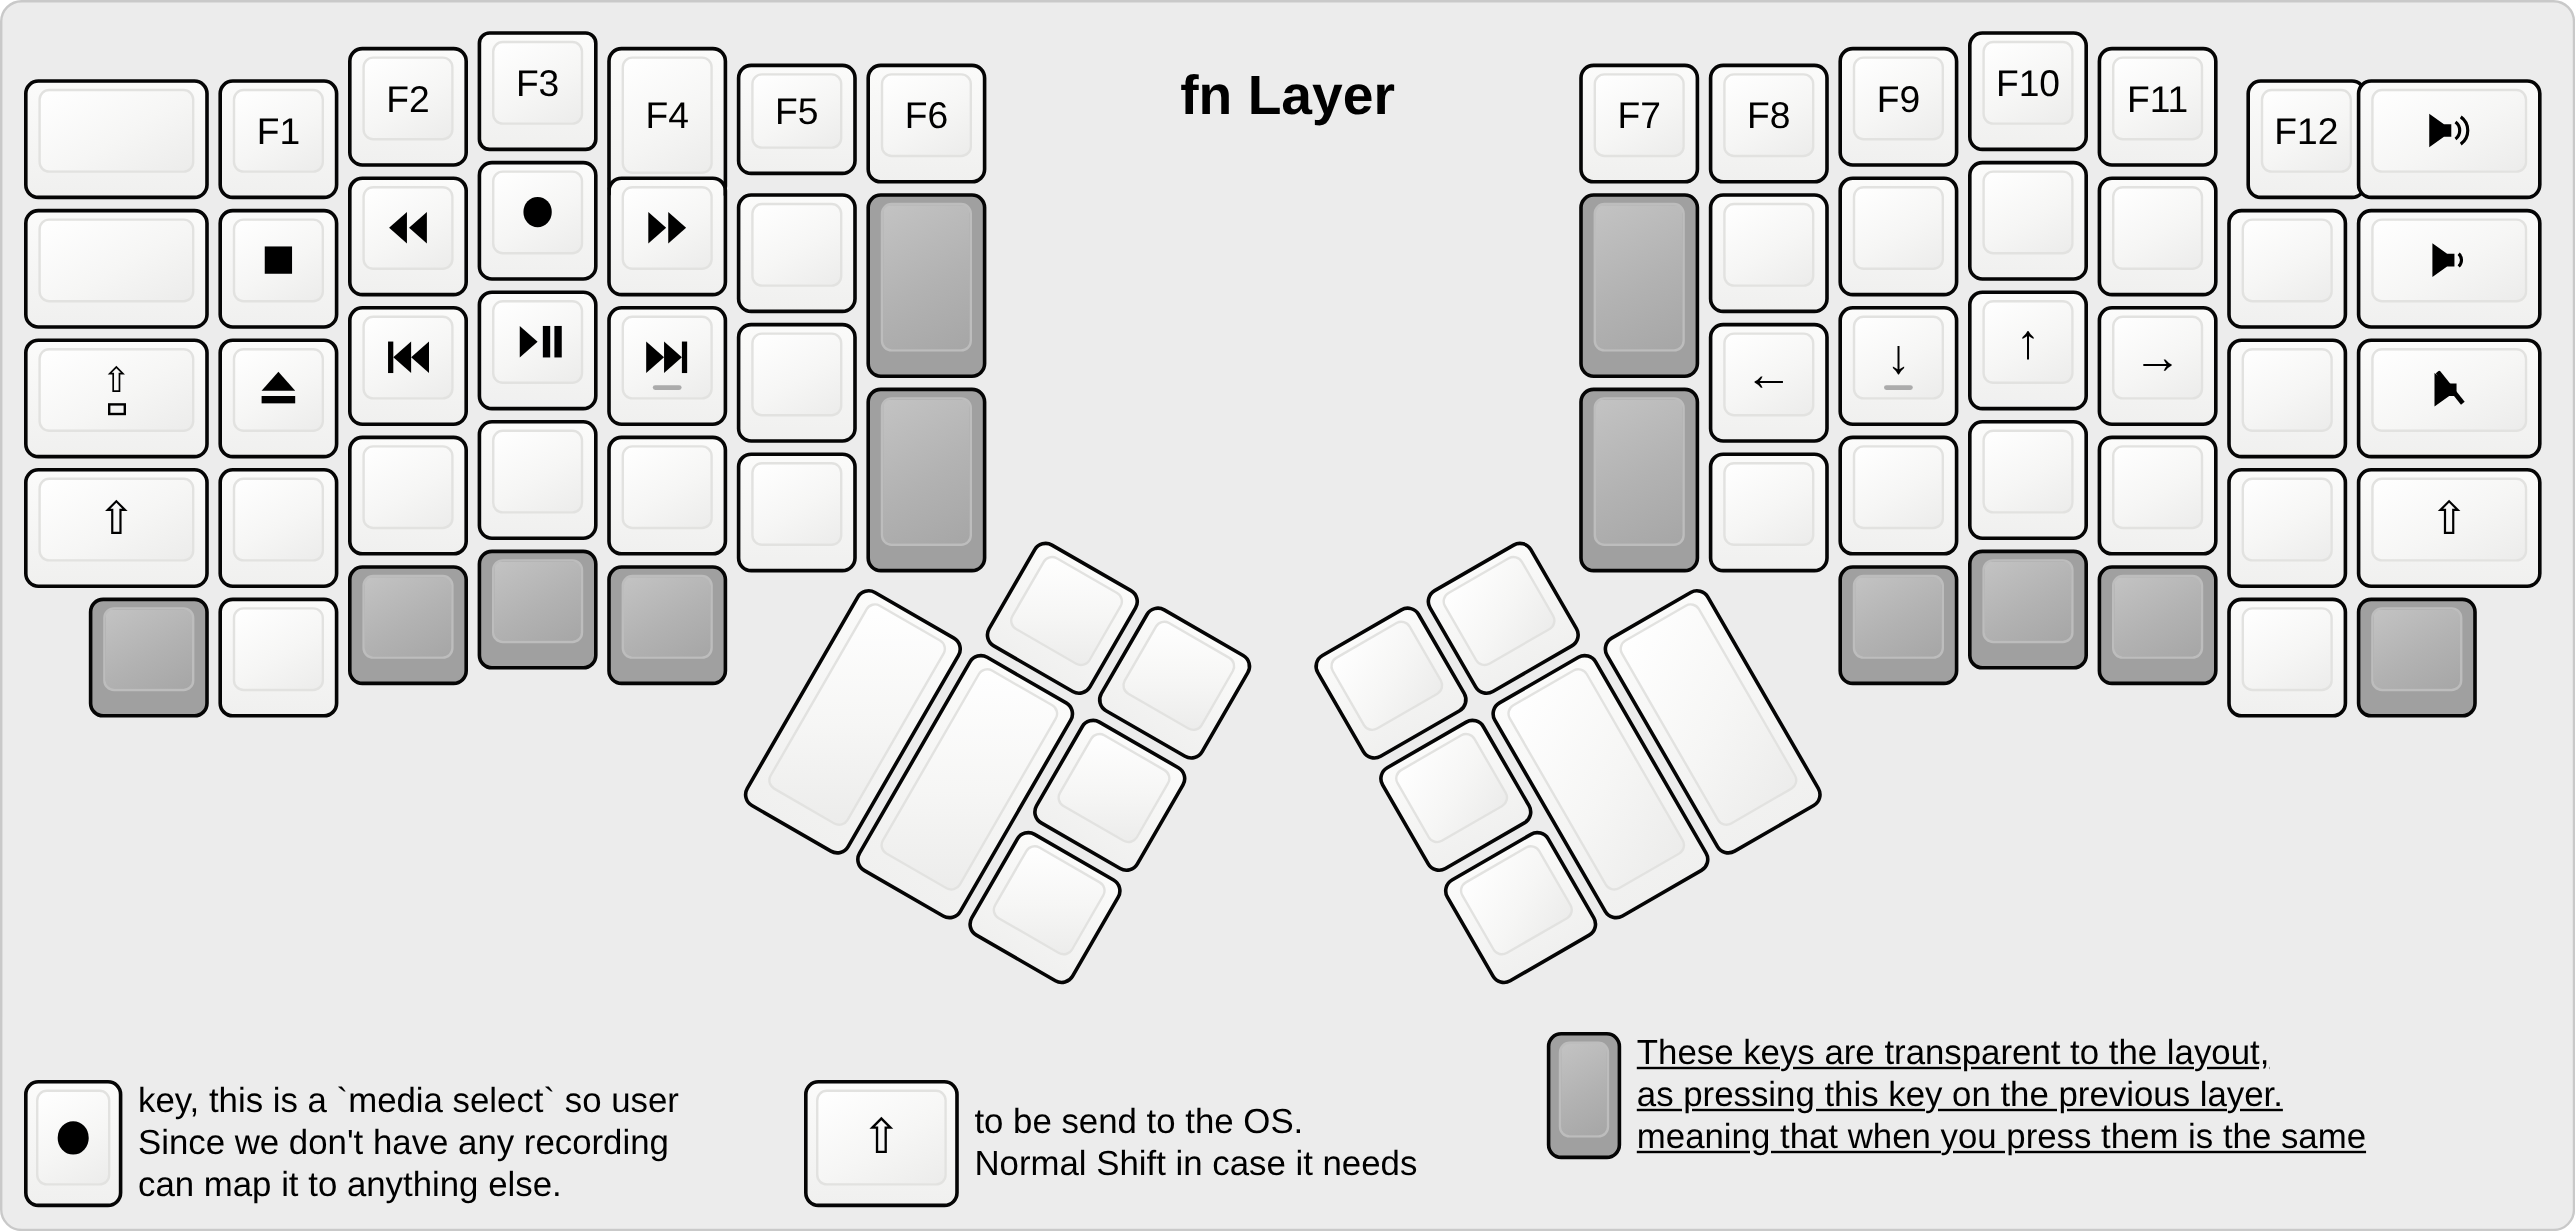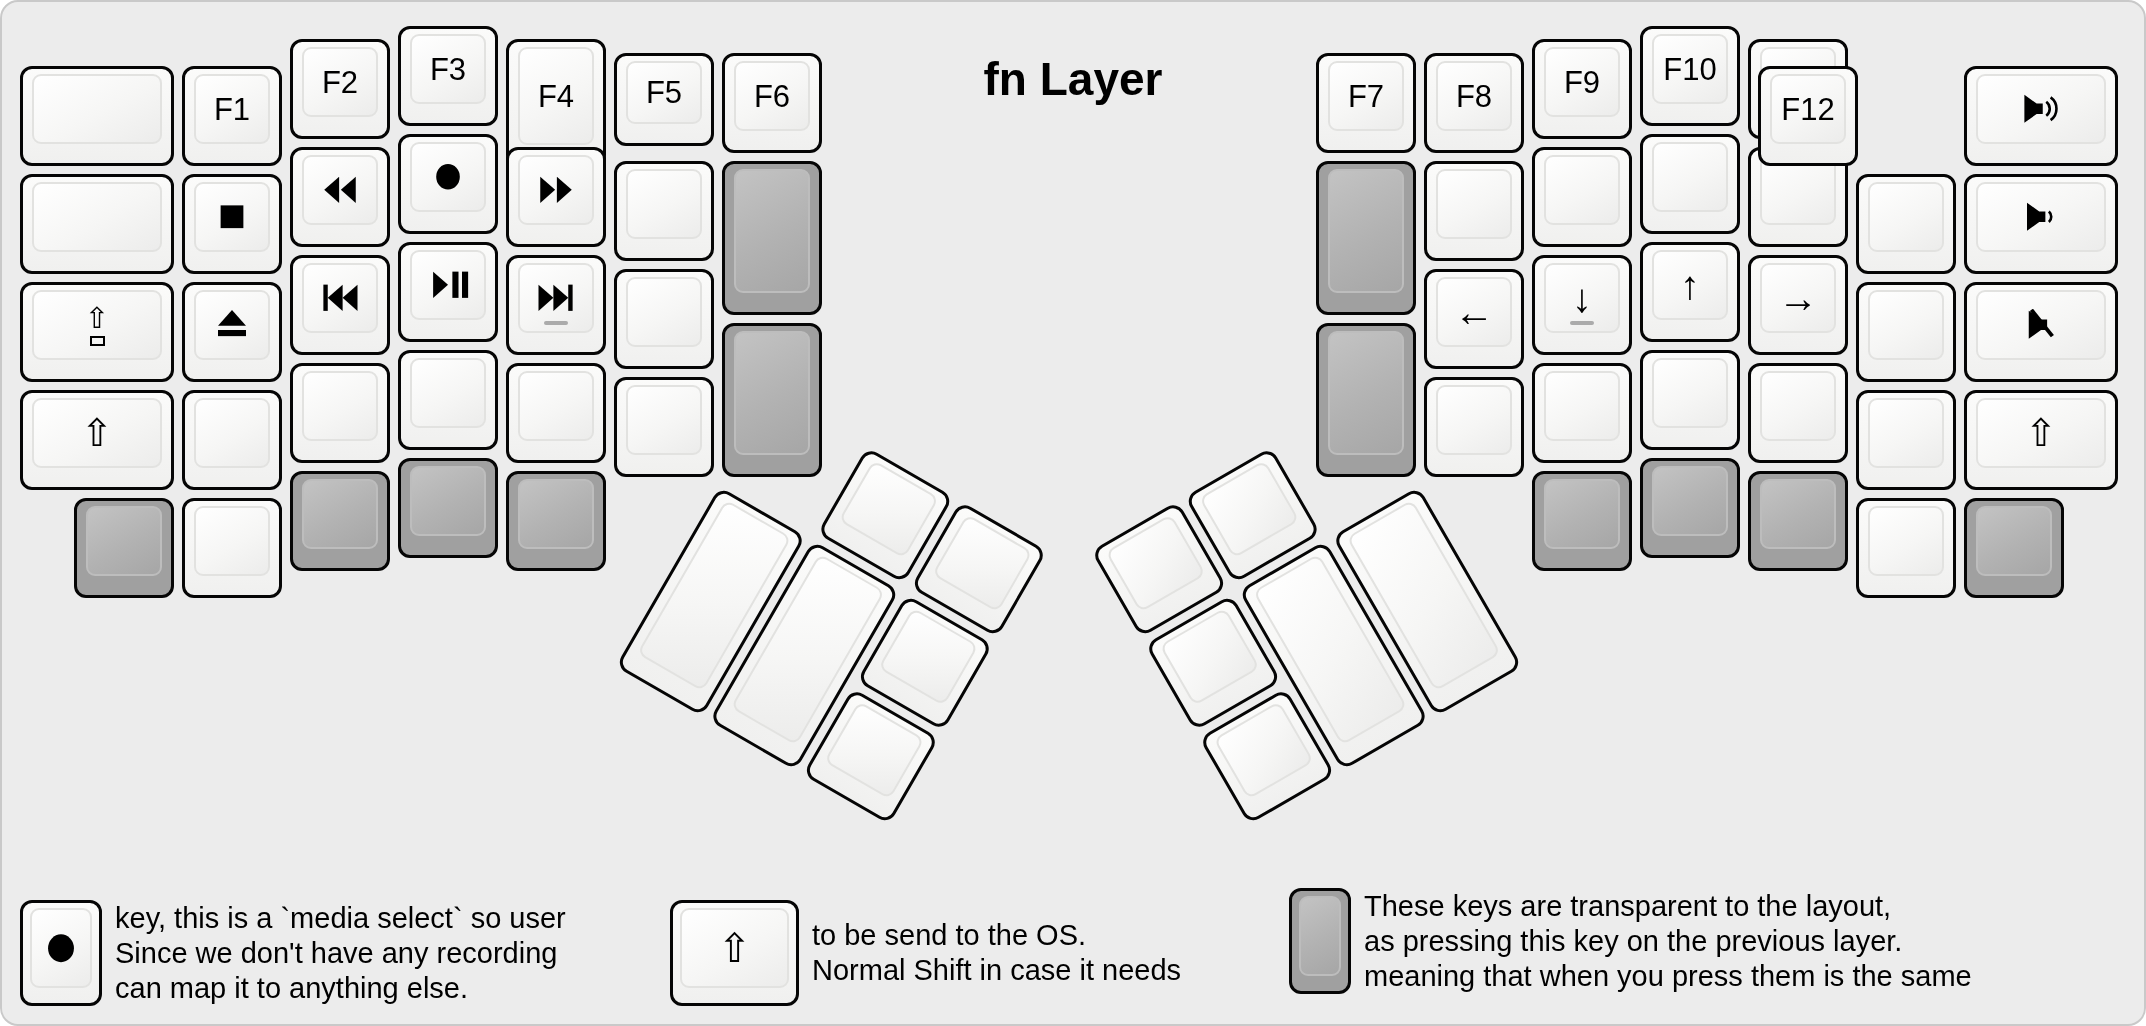--- a/index.html
+++ b/index.html
@@ -112,21 +112,21 @@
             </svg>
           </span>
         </div>
       </div>
       <div class="key white" style="left: 288px; top: 361px; width: 100px; height: 100px;">
         <div class="keytop"></div>
       </div>
       <div class="key gray" style="left: 288px; top: 469px; width: 100px; height: 100px;">
         <div class="keytop"></div>
       </div>
-      <div class="key white" style="left: 396px; top: 24px; width: 100px; height: 100px;">
+      <div class="key white" style="left: 396px; top: 24px; width: 100px; height: 100px; border-radius: 10px;">
         <div class="keytop">
           <span class="klabel">F3</span>
         </div>
       </div>
       <div class="key white" style="left: 396px; top: 132px; width: 100px; height: 100px;">
         <div class="keytop">
           <span>
             <svg viewBox="0 0 48 36">
               <ellipse cx="24" cy="18" rx="13.5" ry="14.5" fill="#000"></ellipse>
             </svg>
@@ -322,21 +322,21 @@
         <div class="keytop">
           <span class="klabel" style="font-size: 40px;">→</span>
         </div>
       </div>
       <div class="key white" style="left: 1746px; top: 361px; width: 100px; height: 100px;">
         <div class="keytop"></div>
       </div>
       <div class="key gray" style="left: 1746px; top: 469px; width: 100px; height: 100px;">
         <div class="keytop"></div>
       </div>
-      <div class="key white" style="left: 1756px; top: 64px; width: 100px; height: 100px;">
+      <div class="key white" style="left: 1870px; top: 64px; width: 100px; height: 100px;">
         <div class="keytop">
           <span class="klabel">F12</span>
         </div>
       </div>
       <div class="key white" style="left: 1854px; top: 172px; width: 100px; height: 100px;">
         <div class="keytop"></div>
       </div>
       <div class="key white" style="left: 1854px; top: 280px; width: 100px; height: 100px;">
         <div class="keytop"></div>
       </div>
@@ -407,21 +407,21 @@
         <div class="key white" style="left: 0px; top: 0px; width: 129px; height: 106px; position: relative;">
           <div class="keytop">
             <span class="klabel" style="font-size: 40px;">⇧</span>
           </div>
         </div>
         <div class="legend-text">
           <div>to be send to the OS.</div>
           <div>Normal Shift in case it needs</div>
         </div>
       </div>
-      <div class="legend-item" style="left: 1287px; top: 886px;">
+      <div class="legend-item" style="left: 1287px; top: 858px; text-decoration: underline;">
         <div class="key gray" style="left: 0px; top: 0px; width: 62px; height: 106px; position: relative;">
           <div class="keytop"></div>
         </div>
         <div class="legend-text">
           <div>These keys are transparent to the layout,</div>
           <div>as pressing this key on the previous layer.</div>
           <div>meaning that when you press them is the same</div>
         </div>
       </div>
     </div>

